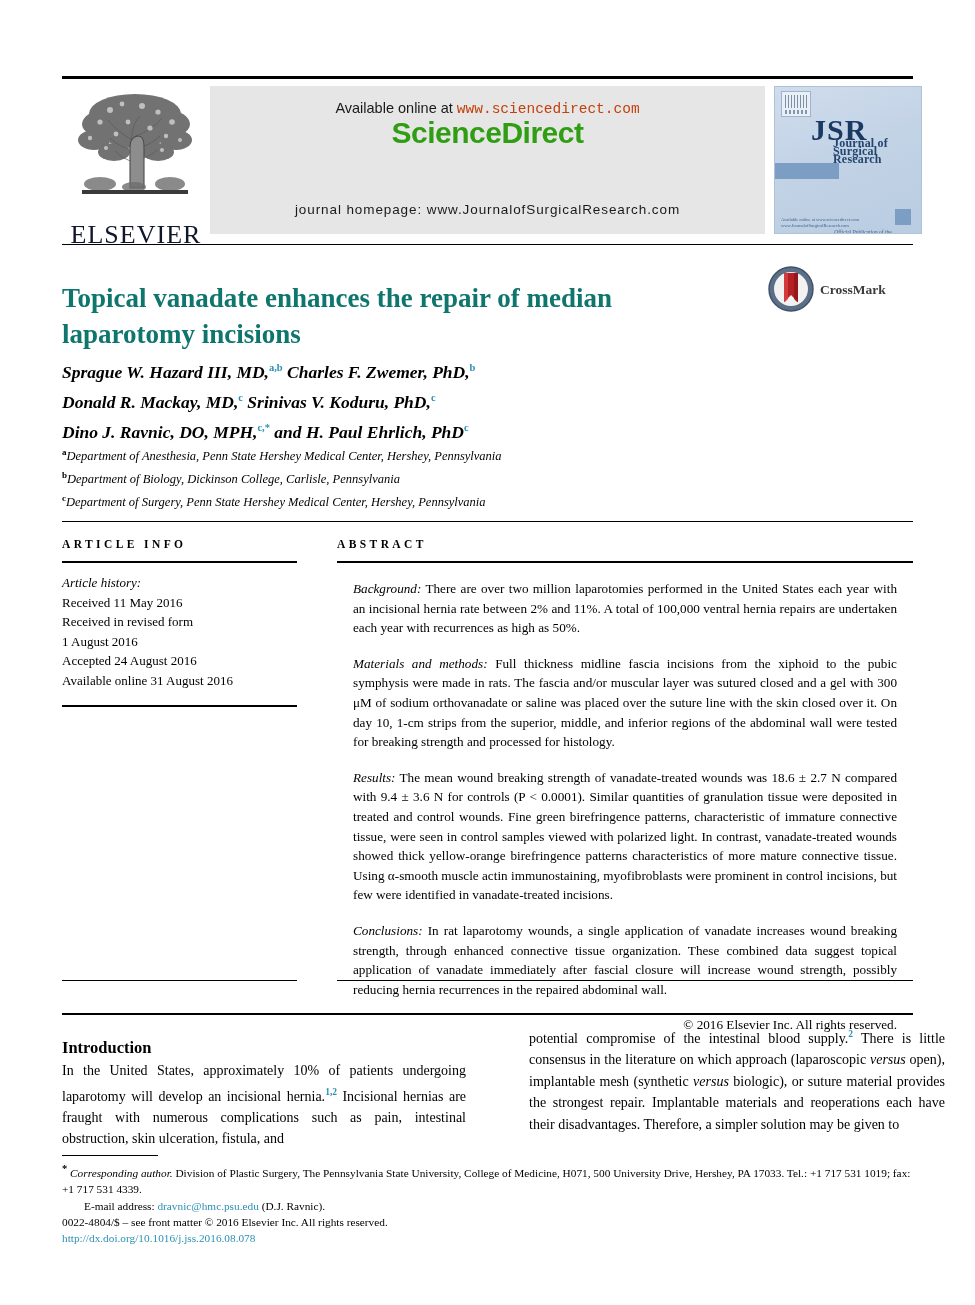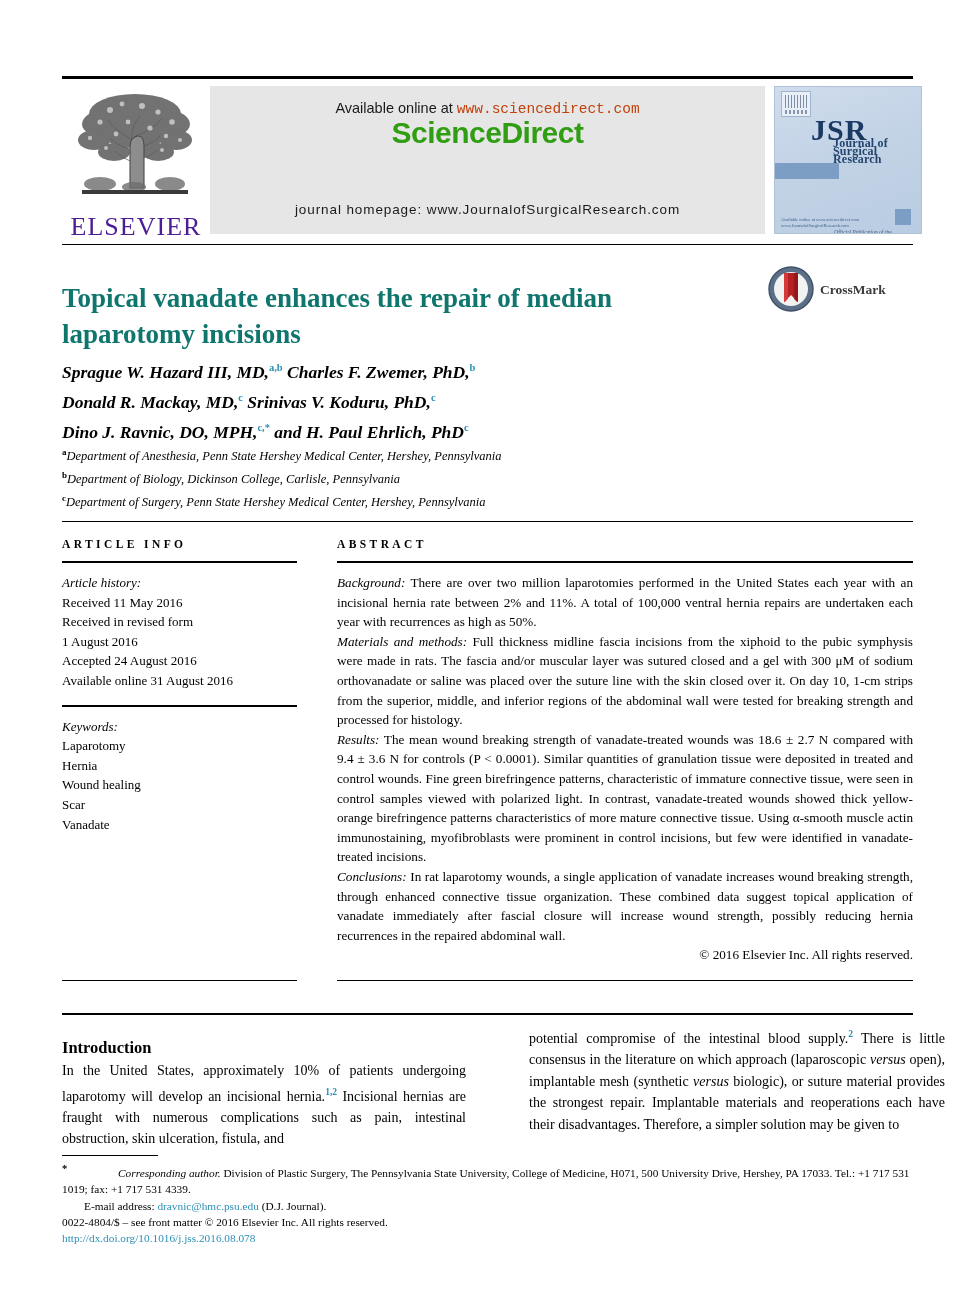--- a/index.html
+++ b/index.html
@@ -52,26 +52,26 @@
     position: absolute;
     left: 0; top: 0; width: 148px; height: 150px;
   }
   .tree-wrap {
     position: absolute;
     left: 8px; top: 2px; width: 130px; height: 118px;
     overflow: hidden;
   }
   .elsevier-word {
     position: absolute;
-    left: 0; top: 126px; width: 148px;
+    left: 0; top: 134px; width: 148px;
     text-align: center;
     font-family: "Liberation Serif", serif;
     font-size: 26px;
     letter-spacing: 1px;
-    color: #4c1d95;
+    color: #0f172a;
   }
   .sd-banner {
     position: absolute;
     left: 148px; top: 0;
     width: 555px; height: 148px;
     background: #e6e6e6;
   }
   .sd-avail {
     position: absolute;
     left: 0; top: 14px; width: 555px;
@@ -238,21 +238,21 @@
   }
   .info-block .ital { font-style: italic; }
   .rule-med2 { height: 2px; background: #000; margin-top: 14px; }
   .abs-body {
     font-family: "Liberation Serif", serif;
     font-size: 13.2px;
     line-height: 19.6px;
     text-align: justify;
     margin-top: 10px;
   }
-  .abs-body p { margin: 0; }
+  .abs-body p { margin: 16px; }
   .abs-body .lead { font-style: italic; }
   .abs-copy { text-align: right; margin-top: 2px; }
   .rule-thin-3 {
     position: absolute; left: 337px; top: 980px; width: 576px; height: 1px; background: #000;
   }
   .rule-thin-4 {
     position: absolute; left: 62px; top: 980px; width: 235px; height: 1px; background: #000;
   }
 
   
@@ -280,21 +280,21 @@
   
   .fn-rule {
     position: absolute; left: 62px; top: 1155px; width: 96px; height: 1px; background: #000;
   }
   .footnote {
     position: absolute; left: 62px; top: 1161px; width: 851px;
     font-family: "Liberation Serif", serif;
     font-size: 11.3px; line-height: 16.4px;
   }
   .footnote .fnline { display: block; }
-  .footnote .fn-ital { font-style: italic; margin-left: 48px; }
+  .footnote .fn-ital { font-style: italic; }
   .footnote a, .email-link, .doi-link { color: #2c8fb5; text-decoration: none; }
   .fn-indent { padding-left: 22px; display: block; }
 </style>
 </head>
 <body>
 
 <div class="page">
 
   <div class="rule-thick"></div>
 
@@ -419,28 +419,20 @@
     <div class="rule-med"></div>
     <div class="info-block">
       <div class="ital">Article history:</div>
       <div>Received 11 May 2016</div>
       <div>Received in revised form</div>
       <div>1 August 2016</div>
       <div>Accepted 24 August 2016</div>
       <div>Available online 31 August 2016</div>
     </div>
     <div class="rule-med2"></div>
-    <div class="info-block">
-      <div class="ital">Keywords:</div>
-      <div>Laparotomy</div>
-      <div>Hernia</div>
-      <div>Wound healing</div>
-      <div>Scar</div>
-      <div>Vanadate</div>
-    </div>
   </div>
 
   <div class="col-abs">
     <div class="sec-head">ABSTRACT</div>
     <div class="rule-med"></div>
     <div class="abs-body">
       <p><span class="lead">Background:</span><span> There are over two million laparotomies performed in the United States each year with an incisional hernia rate between 2% and 11%. A total of 100,000 ventral hernia repairs are undertaken each year with recurrences as high as 50%.</span></p>
       <p><span class="lead">Materials and methods:</span><span> Full thickness midline fascia incisions from the xiphoid to the pubic symphysis were made in rats. The fascia and/or muscular layer was sutured closed and a gel with 300 μM of sodium orthovanadate or saline was placed over the suture line with the skin closed over it. On day 10, 1-cm strips from the superior, middle, and inferior regions of the abdominal wall were tested for breaking strength and processed for histology.</span></p>
       <p><span class="lead">Results:</span><span> The mean wound breaking strength of vanadate-treated wounds was 18.6 ± 2.7 N compared with 9.4 ± 3.6 N for controls (P &lt; 0.0001). Similar quantities of granulation tissue were deposited in treated and control wounds. Fine green birefringence patterns, characteristic of immature connective tissue, were seen in control samples viewed with polarized light. In contrast, vanadate-treated wounds showed thick yellow-orange birefringence patterns characteristics of more mature connective tissue. Using α-smooth muscle actin immunostaining, myofibroblasts were prominent in control incisions, but few were identified in vanadate-treated incisions.</span></p>
       <p><span class="lead">Conclusions:</span><span> In rat laparotomy wounds, a single application of vanadate increases wound breaking strength, through enhanced connective tissue organization. These combined data suggest topical application of vanadate immediately after fascial closure will increase wound strength, possibly reducing hernia recurrences in the repaired abdominal wall.</span></p>
@@ -458,19 +450,19 @@
 
   <div class="fn-rule"></div>
   <div class="footnote">
     <div class="fnline">
       <span class="sup" style="color:#000">*</span>
       <span class="fn-ital">Corresponding author.</span><span> Division of Plastic Surgery, The Pennsylvania State University, College of Medicine, H071, 500 University Drive, Hershey, PA 17033. Tel.: +1 717 531 1019; fax: +1 717 531 4339.</span>
     </div>
     <div class="fnline fn-indent">
       <span>E-mail address:</span>
       <span class="email-link">dravnic@hmc.psu.edu</span>
-      <span>(D.J. Journal).</span>
+      <span>(D.J. Ravnic).</span>
     </div>
     <div class="fnline">0022-4804/$ – see front matter © 2016 Elsevier Inc. All rights reserved.</div>
     <div class="fnline doi-link">http://dx.doi.org/10.1016/j.jss.2016.08.078</div>
   </div>
 
 </div>
 
 </body></html>

